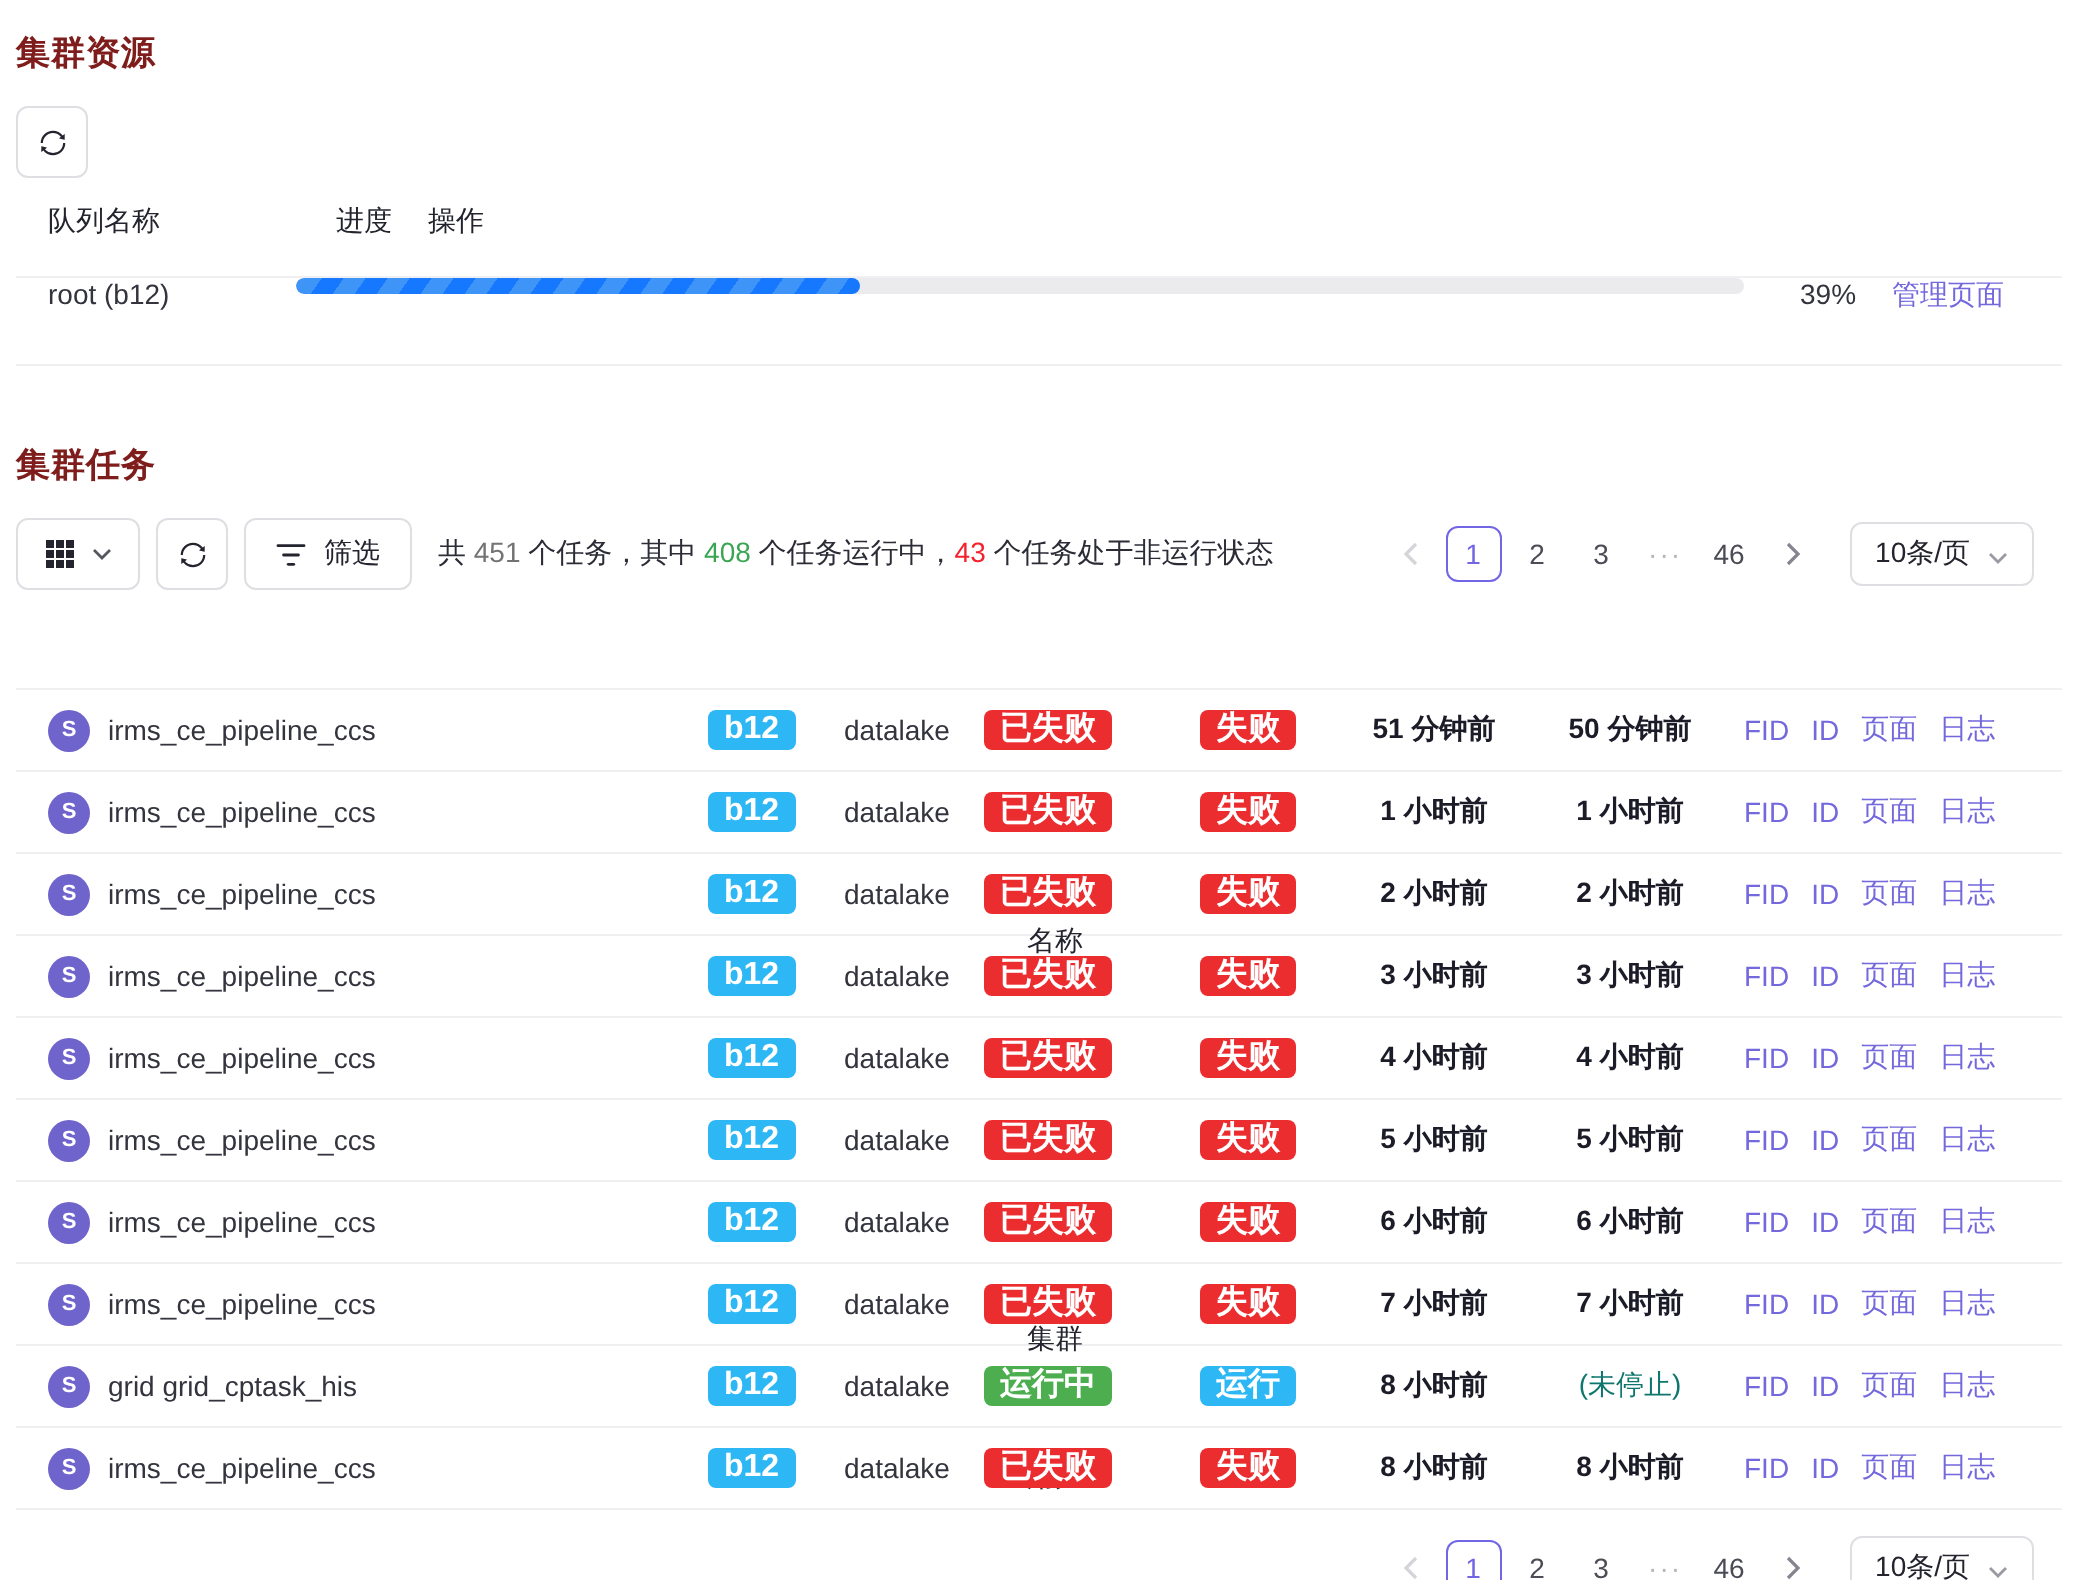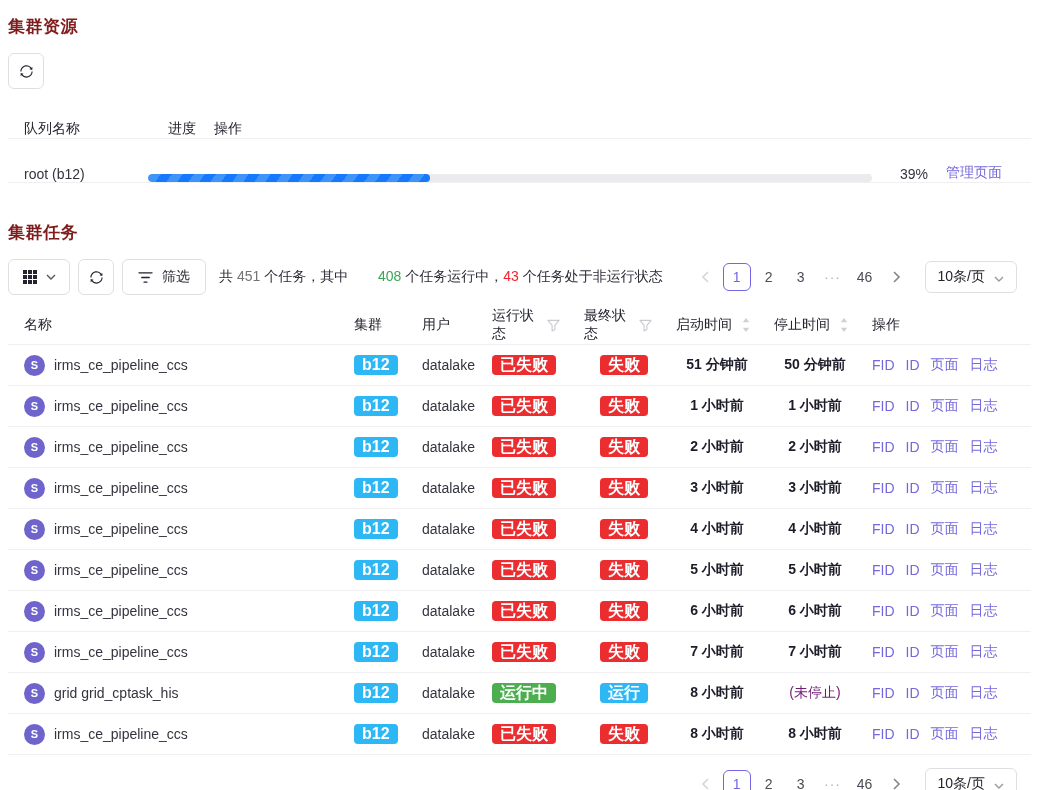--- a/index.html
+++ b/index.html
@@ -13,73 +13,73 @@
 
   .btn { display:inline-flex; align-items:center; justify-content:center; gap:9px;
          background:#fff; border:1px solid #dedfe3; border-radius:6px; height:36px;
          color:#23242e; cursor:pointer; font-size:14px; }
   .btn-icononly { width:36px; }
   .refresh-row { margin-top:15px; }
   .btn svg { display:block; }
 
   
   .res-table { margin-top:13px; }
-  .res-head, .res-row { display:flex; align-items:flex-end; border-bottom:1px solid #f0f0f2; }
+  .res-head, .res-row { display:flex; align-items:flex-start; border-bottom:1px solid #f0f0f2; }
   .res-head { height:37px; font-weight:500; color:#23242e; }
   .res-row { height:44px; }
   .rc-queue { flex:0 0 140px; padding-left:16px; }
   .rc-cap   { flex:1; }
   .rc-prog  { flex:0 0 58px; padding-left:20px; }
   .rc-act   { flex:0 0 93px; padding-left:8px; }
   .progress-track { width:calc(100% - 8px); height:8px; border-radius:4px; background:#ebebee; overflow:hidden; }
   .progress-fill { height:100%; border-radius:4px;
      background:repeating-linear-gradient(-55deg,#1677ff 0 9px,#3f95f7 9px 18px); }
   .link { color:#7468dd; text-decoration:none; cursor:pointer; }
 
   
   .toolbar { margin-top:15px; display:flex; align-items:center; }
   .btn + .btn { margin-left:8px; }
   .btn-filter { padding:0 15px; margin-left:8px; }
   .stats { margin-left:13px; color:#2b2c36; }
   .num { font-weight:500; }
   .num-blue  { color:#737373; }
-  .num-green { color:#3aa654;margin-left:26px; }
+  .num-green { color:#3aa654; }
   .num-red   { color:#f5222d; }
   .spacer { flex:1; }
 
   
   .pager { display:flex; align-items:center; }
   .pg-item { min-width:28px; height:28px; display:inline-flex; align-items:center; justify-content:center;
              margin-right:4px; border-radius:6px; color:#4b4c56; cursor:pointer; }
   .pg-arrow { color:#84858f; }
   .pg-arrow.disabled { color:#d4d4d9; }
   .pg-active { border:1px solid #7265e6; color:#7265e6; }
   .pg-ellipsis { color:#b4b4bc; letter-spacing:1px; }
   .size-select { height:32px; border:1px solid #dedfe3; border-radius:6px; display:inline-flex;
                  align-items:center; gap:9px; padding:0 12px; margin-left:10px; margin-right:14px;
                  color:#23242e; cursor:pointer; }
 
   
   .task-table { margin-top:11px; }
   .thead, .trow { display:flex; align-items:center; border-bottom:1px solid #f0f0f2; }
-  .thead { height:39px; font-weight:500; color:#23242e; }
+  .thead { height:39px; font-weight:500; color:#23242e;flex-direction:column; }
   .trow { height:41px; }
   .cell { padding-left:16px; display:flex; align-items:center; }
   .c-name   { flex:0 0 330px; }
   .c-cluster{ flex:0 0 68px; }
   .c-user   { flex:0 0 70px; }
   .c-run    { flex:0 0 92px; }
   .c-final  { flex:0 0 92px; }
   .c-start  { flex:0 0 98px; }
   .c-stop   { flex:0 0 98px; }
   .c-ops    { flex:1; gap:11px; }
   .hicon { margin-left:auto; margin-right:8px; display:inline-flex; }
   .c-start.cell, .c-stop.cell { justify-content:center; }
   .time.bold { font-weight:700; color:#1b1c28; }
-  .time.plain { font-weight:400; color:#701a75; }
+  .time.plain { font-weight:400; color:#0f766e; }
 
   .avatar { width:21px; height:21px; border-radius:50%; background:#6f63cc; color:#fff;
             font-size:11px; font-weight:700; display:inline-flex; align-items:center;
             justify-content:center; margin-right:9px; flex:none; }
   .badge { display:inline-block; font-size:16px; font-weight:600; color:#fff;
            padding:3px 8px; border-radius:4px; line-height:14px; }
   .badge-cyan  { background:#2db7f5; }
   .badge-red   { background:#ec2d30; }
   .badge-green { background:#4cae4f; }
   .c-final .badge { margin-left:16px; }

